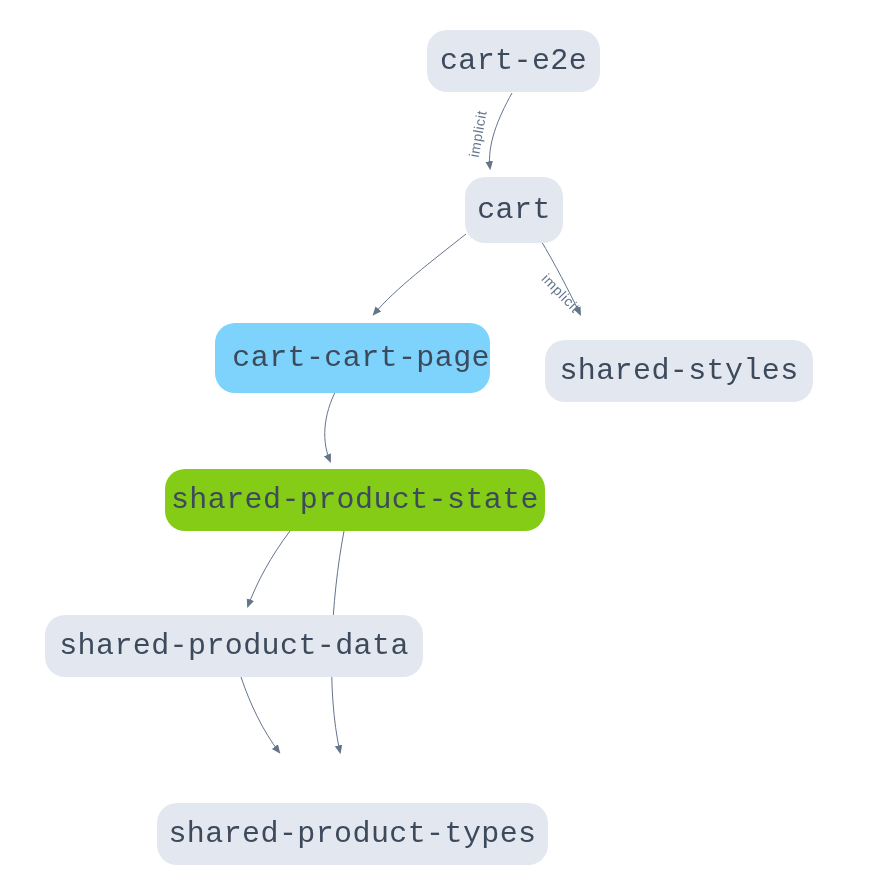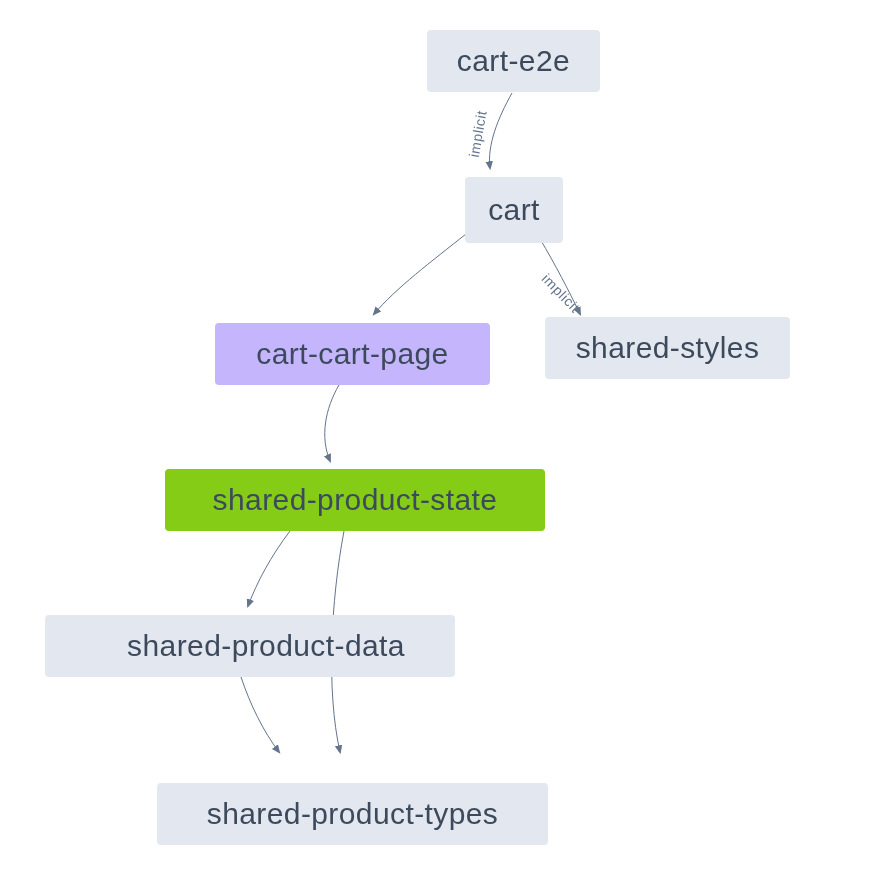--- a/index.html
+++ b/index.html
@@ -27,22 +27,22 @@
     top: 0;
     width: 896px;
     height: 886px;
     pointer-events: none;
   }
   .node {
     position: absolute;
     display: flex;
     align-items: center;
     justify-content: center;
-    border-radius: 4px;
-    font-family: Liberation Sans, sans-serif;
+    border-radius: 20px;
+    font-family: Liberation Mono, monospace;
     font-size: 30px;
     font-weight: 400;
     letter-spacing: 0.4px;
     white-space: nowrap;
     pointer-events: auto;
     cursor: pointer;
   }
   .edge-path {
     fill: none;
     stroke-width: 1;
@@ -75,29 +75,29 @@
         <path class="edge-path" d="M 241 677 C 250 704 263 731 279 752" stroke="#64748b" marker-end="url(#arrowhead)"></path>
       </g>
   </svg>
   <div class="node-layer">
       <div class="node" style="left: 427px; top: 30px; width: 173px; height: 62px; background: rgb(226, 231, 240); color: rgb(61, 74, 92);">
         <span>cart-e2e</span>
       </div>
       <div class="node" style="left: 465px; top: 177px; width: 98px; height: 66px; background: rgb(226, 231, 240); color: rgb(61, 74, 92);">
         <span>cart</span>
       </div>
-      <div class="node" style="left: 215px; top: 323px; width: 275px; height: 62px; background: #c4b5fd; color: rgb(61, 74, 92);">
+      <div class="node" style="left: 215px; top: 323px; width: 275px; height: 70px; background: #7dd3fc; color: rgb(61, 74, 92); justify-content: flex-end;">
         <span>cart-cart-page</span>
       </div>
-      <div class="node" style="left: 545px; top: 317px; width: 245px; height: 62px; background: rgb(226, 231, 240); color: rgb(61, 74, 92); text-align: center;">
+      <div class="node" style="left: 545px; top: 340px; width: 268px; height: 62px; background: rgb(226, 231, 240); color: rgb(61, 74, 92); text-align: center;">
         <span>shared-styles</span>
       </div>
       <div class="node" style="left: 165px; top: 469px; width: 380px; height: 62px; background: #84cc16; color: rgb(61, 74, 92);">
         <span>shared-product-state</span>
       </div>
-      <div class="node" style="left: 45px; top: 615px; width: 378px; height: 62px; background: rgb(226, 231, 240); color: rgb(61, 74, 92); padding-left: 32px;">
+      <div class="node" style="left: 45px; top: 615px; width: 378px; height: 62px; background: rgb(226, 231, 240); color: rgb(61, 74, 92);">
         <span>shared-product-data</span>
       </div>
-      <div class="node" style="left: 157px; top: 783px; width: 391px; height: 62px; background: rgb(226, 231, 240); color: rgb(61, 74, 92);">
+      <div class="node" style="left: 157px; top: 803px; width: 391px; height: 62px; background: rgb(226, 231, 240); color: rgb(61, 74, 92);">
         <span>shared-product-types</span>
       </div>
     </div>
 </div>
 
 </body></html>

